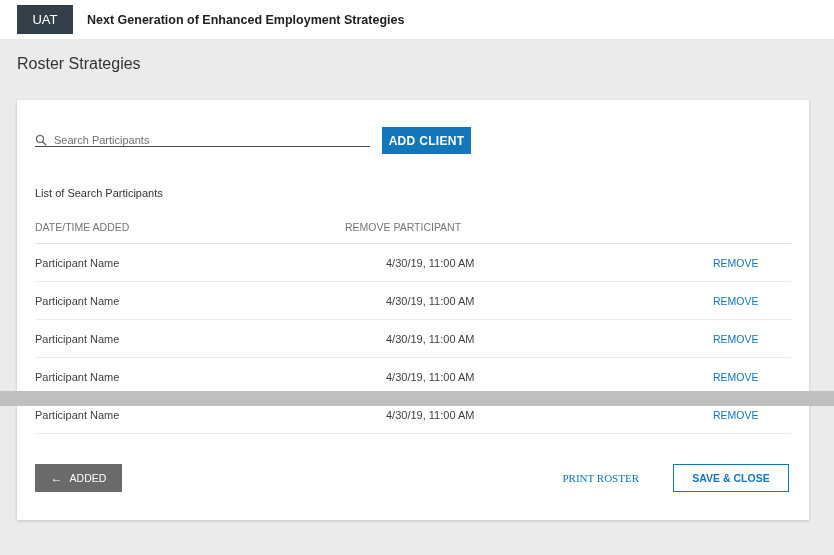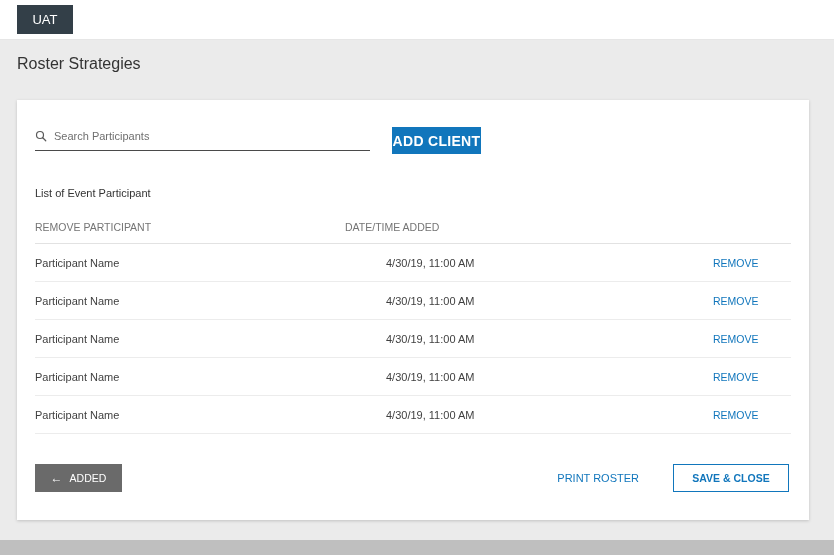--- a/index.html
+++ b/index.html
@@ -3,21 +3,21 @@
 <meta charset="utf-8">
 <style>
   * { box-sizing: border-box; margin: 0; padding: 0; }
   html,body { width: 834px; height: 555px; }
   body {
     font-family: "Liberation Sans", sans-serif;
     background: #ebebeb;
     color: #333;
     overflow: hidden;
   }
-  .app { position: relative; width: 834px; height: 555px; background: #ebebeb; }
+  .app { position: relative; width: 834px; height: 406px; background: #ebebeb; }
 
   
   .topbar {
     position: absolute; top: 0; left: 0; right: 0; height: 40px;
     background: #ffffff;
     display: flex; align-items: center; gap: 14px;
     padding-left: 17px;
     border-bottom: 1px solid #e6e6e6;
   }
   .badge {
@@ -38,38 +38,38 @@
     position: absolute; top: 100px; left: 17px;
     width: 792px; height: 420px;
     background: #fff;
     box-shadow: 0 1px 3px rgba(0,0,0,0.18);
     padding: 0 18px;
   }
 
   .search-row { display: flex; align-items: center; margin-top: 27px; }
   .search-field {
     display: flex; align-items: center;
-    width: 335px; padding-bottom: 8px;
+    width: 335px; padding-bottom: 0;
     border-bottom: 1px solid #4a4a4a;
   }
   .search-field svg { flex: 0 0 auto; }
   .search-field input {
     border: none; outline: none; background: transparent;
     font-family: "Liberation Sans", sans-serif;
     font-size: 11px; color: #333;
     margin-left: 7px; flex: 1;
   }
   .search-field input::placeholder { color: #6f6f6f; }
   .add-client-btn {
-    margin-left: 22px;
+    margin-left: 12px;
     width: 89px; height: 27px;
     background: var(--accent-blue, #1176bc);
     color: #fff; border: none;
     font-family: "Liberation Sans", sans-serif;
-    font-size: 14px; font-weight: bold; letter-spacing: 0.3px;
+    font-size: 12px; font-weight: bold; letter-spacing: 0.3px;
     cursor: pointer;
   }
 
   .list-caption { margin-top: 33px; font-size: 11px; color: #333; }
 
   .table { margin-top: 12px; }
   .row {
     display: grid;
     grid-template-columns: 310px 250px 1fr;
     align-items: center;
@@ -100,21 +100,21 @@
     color: #fff; border: none;
     font-family: "Liberation Sans", sans-serif;
     font-size: 10.5px;
     display: flex; align-items: center; justify-content: center; gap: 7px;
     cursor: pointer;
   }
   .back-arrow { font-size: 12px; line-height: 1; }
   .footer-right { display: flex; align-items: center; gap: 34px; padding-right: 2px; }
   .print-link {
     color: var(--accent-blue, #1176bc);
-    font-size: 11px; text-decoration: none; cursor: pointer;
+    font-size: 11px; text-decoration: none; cursor: pointer; font-family: Liberation Serif, serif;
   }
   .save-btn {
     width: 116px; height: 28px;
     background: #fff;
     border: 1px solid var(--accent-blue, #1176bc);
     color: var(--accent-blue, #1176bc);
     font-family: "Liberation Sans", sans-serif;
     font-size: 10.5px;
     cursor: pointer;
     font-weight: bold;
@@ -125,43 +125,44 @@
     background: #bfbfbf;
   }
 </style>
 </head>
 <body>
 
 <div class="app">
 
   <header class="topbar">
     <div class="badge">UAT</div>
+    <div class="app-title">Next Generation of Enhanced Employment Strategies</div>
   </header>
 
   <div class="page-title">Roster Strategies</div>
 
   <main class="card">
 
     <div class="search-row">
       <div class="search-field">
         <svg width="12" height="12" viewBox="0 0 24 24" fill="none" stroke="#5a5a5a" stroke-width="2.4" stroke-linecap="round">
           <circle cx="10" cy="10" r="7"></circle>
           <line x1="15.5" y1="15.5" x2="21.5" y2="21.5"></line>
         </svg>
         <input type="text" placeholder="Search Participants" style="">
       </div>
       <button class="add-client-btn">ADD CLIENT</button>
     </div>
 
-    <div class="list-caption">List of Event Participant</div>
+    <div class="list-caption">List of Search Participants</div>
 
     <div class="table">
       <div class="row thead">
+        <div>DATE/TIME ADDED</div>
         <div>REMOVE PARTICIPANT</div>
-        <div>DATE/TIME ADDED</div>
       </div>
 
       <div class="row trow">
         <div>Participant Name</div>
         <div>4/30/19, 11:00 AM</div>
         <div><a class="remove-link">REMOVE</a></div>
       </div>
 
       <div class="row trow">
         <div>Participant Name</div>

